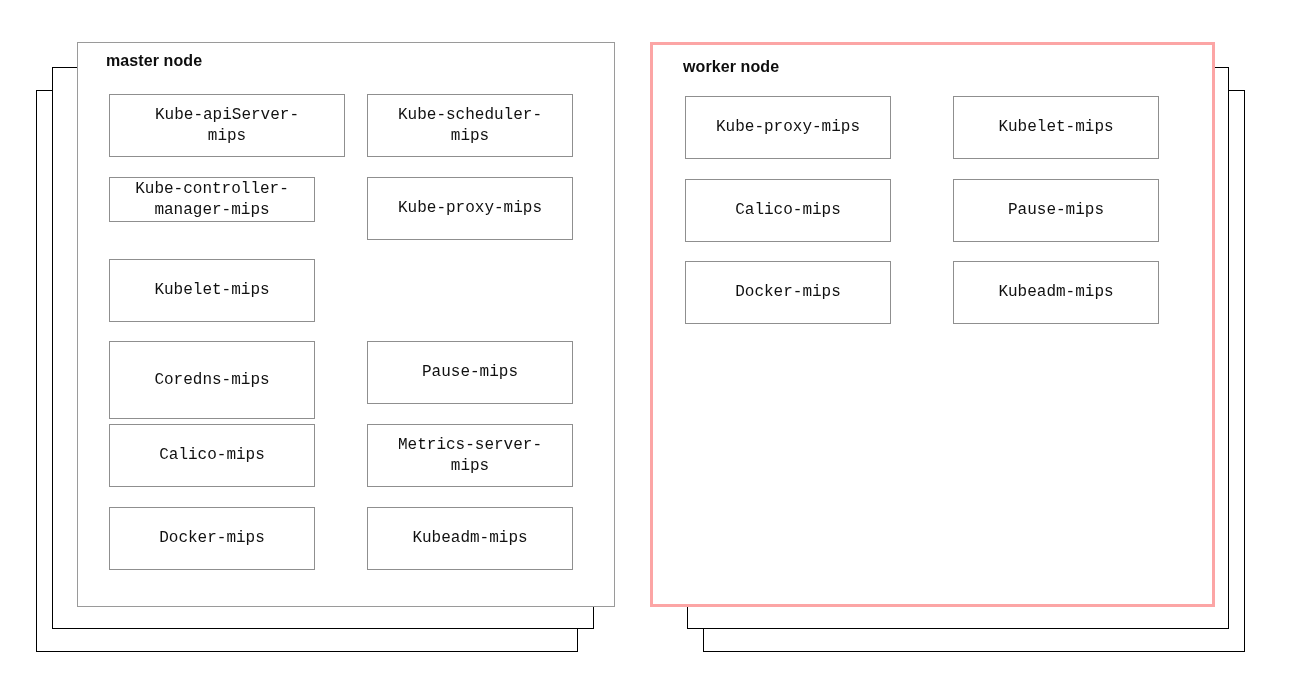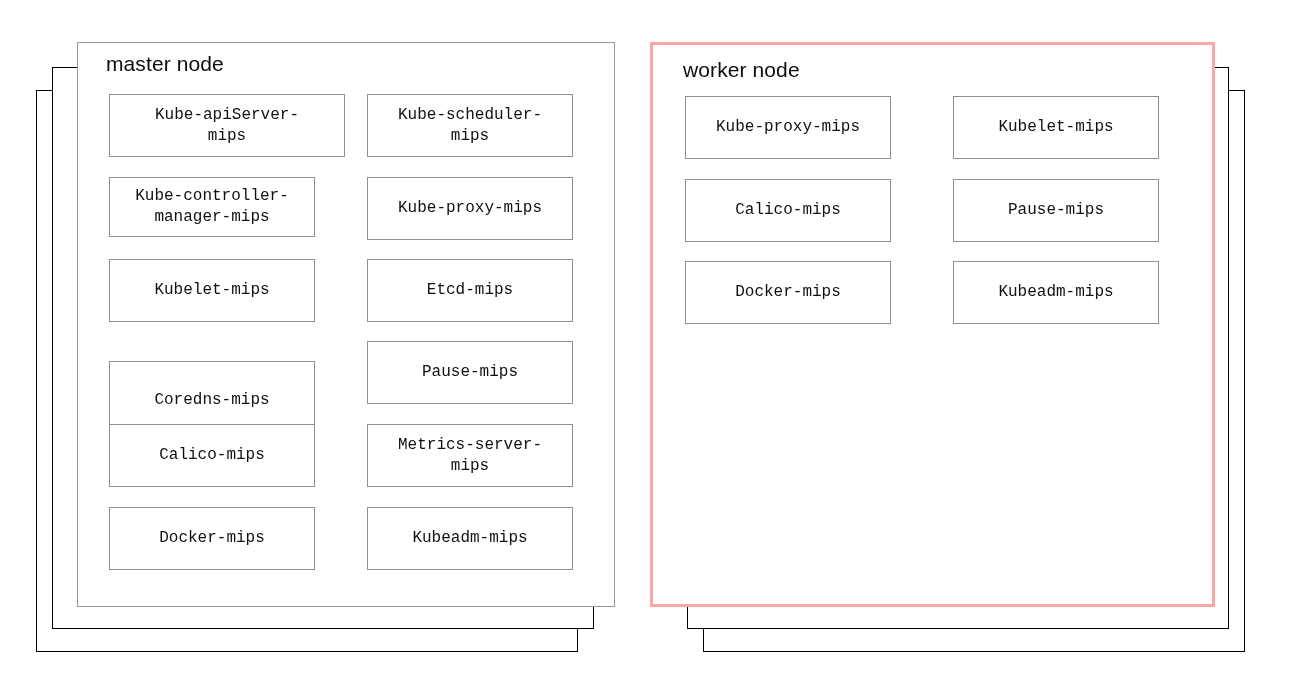--- a/index.html
+++ b/index.html
@@ -37,22 +37,22 @@
     position: absolute;
     background: #ffffff;
     box-sizing: border-box;
   }
   .node-card.gray-edge  { border: 1px solid #9a9a9a; }
   .node-card.black-edge { border: 3px solid #fca5a5; }
 
   .node-title {
     position: absolute;
     font-family: "Liberation Sans", sans-serif;
-    font-size: 21px;
-    font-weight: 400;
+    font-size: 16px;
+    font-weight: 700;
     color: #0d0d0d;
     white-space: nowrap;
     letter-spacing: 0.1px;
   }
 
   
   .comp-box {
     position: absolute;
     box-sizing: border-box;
     background: #ffffff;
@@ -81,46 +81,43 @@
   <div class="stack-layer" style="left:52px; top:67px; width:542px; height:562px;"></div>
 
   <div class="node-card gray-edge" style="left:77px; top:42px; width:538px; height:565px;">
 
     <div class="node-title" style="left:28px; top:9px;">master node</div>
 
     <div class="comp-box" style="left:31px; top:51px; width:236px; height:63px;">
       <span class="comp-label">Kube-apiServer-
 mips</span>
     </div>
-    <div class="comp-box" style="left:31px; top:134px; width:206px; height:60px;">
+    <div class="comp-box" style="left:31px; top:134px; width:206px; height:45px;">
       <span class="comp-label">Kube-controller-
 manager-mips</span>
     </div>
     <div class="comp-box" style="left:31px; top:216px; width:206px; height:63px;">
       <span class="comp-label">Kubelet-mips</span>
     </div>
-    <div class="comp-box" style="left:31px; top:298px; width:206px; height:78px;margin-top:20px;">
+    <div class="comp-box" style="left:31px; top:298px; width:206px; height:78px;">
       <span class="comp-label">Coredns-mips</span>
     </div>
     <div class="comp-box" style="left:31px; top:381px; width:206px; height:63px;">
       <span class="comp-label">Calico-mips</span>
     </div>
     <div class="comp-box" style="left:31px; top:464px; width:206px; height:63px;">
       <span class="comp-label">Docker-mips</span>
     </div>
 
     <div class="comp-box" style="left:289px; top:51px; width:206px; height:63px;">
       <span class="comp-label">Kube-scheduler-
 mips</span>
     </div>
     <div class="comp-box" style="left:289px; top:134px; width:206px; height:63px;">
       <span class="comp-label">Kube-proxy-mips</span>
-    </div>
-    <div class="comp-box" style="left:289px; top:216px; width:206px; height:63px;">
-      <span class="comp-label">Etcd-mips</span>
     </div>
     <div class="comp-box" style="left:289px; top:298px; width:206px; height:63px;">
       <span class="comp-label">Pause-mips</span>
     </div>
     <div class="comp-box" style="left:289px; top:381px; width:206px; height:63px;justify-content:center;">
       <span class="comp-label">Metrics-server-
 mips</span>
     </div>
     <div class="comp-box" style="left:289px; top:464px; width:206px; height:63px;">
       <span class="comp-label">Kubeadm-mips</span>

